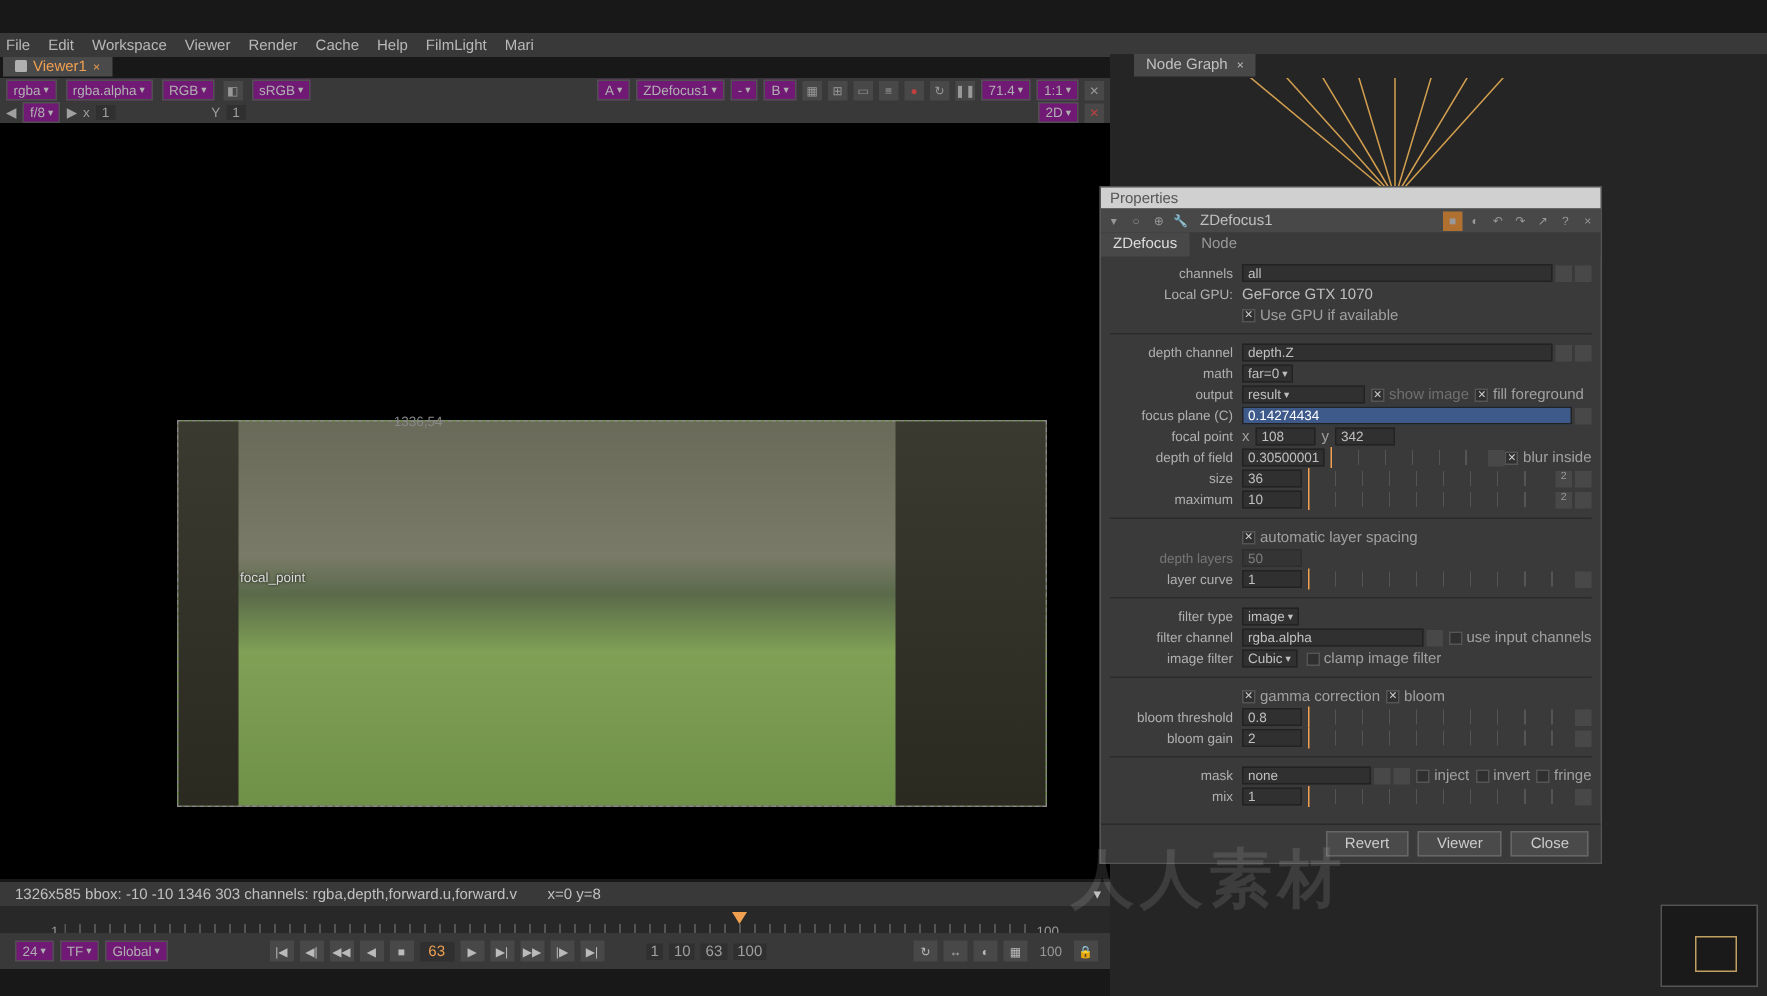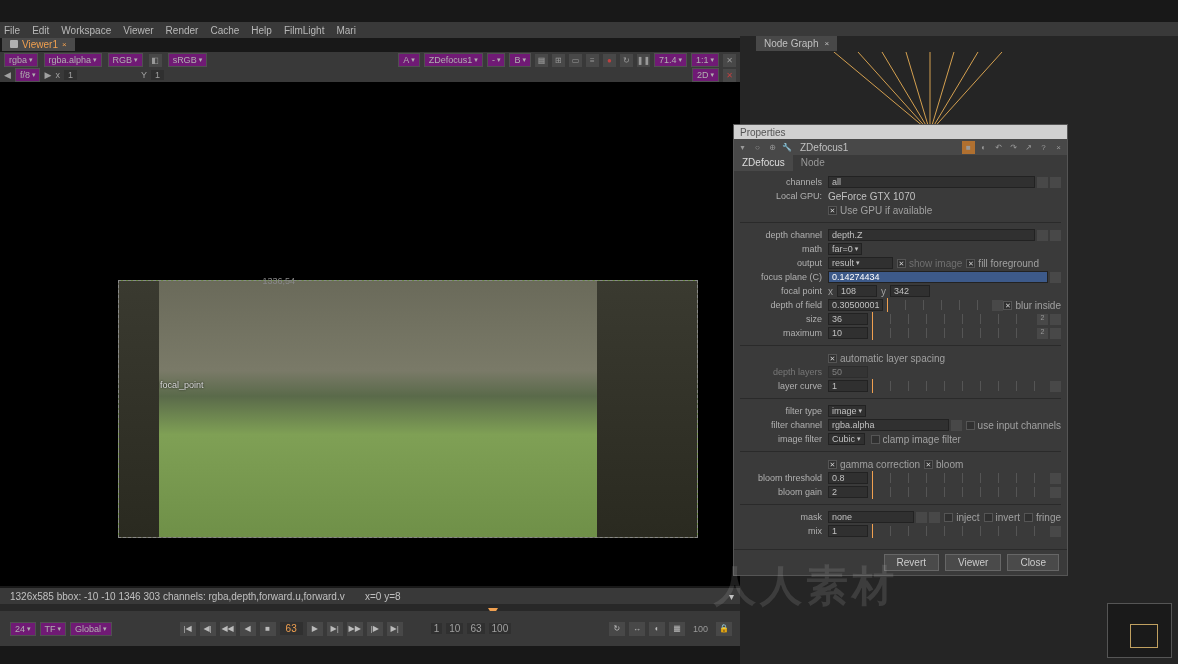--- a/index.html
+++ b/index.html
@@ -20,21 +20,21 @@
 .image-canvas::before { content:''; position:absolute; top:0; right:0; width:100px; height:100%; background:linear-gradient(180deg,#3a3a30,#2a2a20); }
 .image-canvas::after { content:''; position:absolute; top:0; left:0; width:40px; height:100%; background:linear-gradient(180deg,#3a3a30,#2a2a20); }
 .focal-label { position:absolute; top:298px; left:160px; color:#ddd; font-size:9px; text-shadow:0 0 2px #000; z-index:5; }
 .coord-label { position:absolute; top:194px; right:445px; font-size:9px; color:#888; }
 .status-bar { position:absolute; bottom:60px; left:0; right:438px; height:16px; background:#393939; color:#c0c0c0; font-size:10px; display:flex; align-items:center; padding:0 10px; }
 .status-bar .xy { position:absolute; left:365px; }
 .timeline { position:absolute; bottom:38px; left:0; right:438px; height:22px; background:#282828; display:flex; align-items:flex-end; padding:0 30px; }
 .timeline-ruler { flex:1; height:10px; background:repeating-linear-gradient(90deg,#555 0,#555 1px,transparent 1px,transparent 10px); position:relative; }
 .playhead { position:absolute; left:445px; top:-8px; width:0;height:0; border-left:5px solid transparent; border-right:5px solid transparent; border-top:8px solid #f0a050; }
 .tl-end { color:#999; font-size:9px; padding:0 4px; }
-.transport { position:absolute; bottom:18px; left:0; right:438px; height:35px; background:#393939; display:flex; align-items:center; gap:4px; padding:0 10px; }
+.transport { position:absolute; bottom:18px; left:0; right:438px; height:24px; background:#393939; display:flex; align-items:center; gap:4px; padding:0 10px; }
 .transport .btn { width:16px; height:14px; background:#484848; display:inline-flex; align-items:center; justify-content:center; font-size:8px; color:#bbb; }
 .frame-no { background:#303030; padding:1px 6px; color:#f0a050; font-size:10px; }
 .nodegraph { position:absolute; top:36px; left:740px; right:0; bottom:0; background:#252525; }
 .ng-tab { position:absolute; top:0; left:16px; background:#484848; padding:2px 8px; color:#c0c0c0; font-size:10px; display:flex; align-items:center; gap:6px; }
 .ng-svg-area { position:absolute; top:16px; left:0; right:0; bottom:0; }
 .minimap { position:absolute; bottom:6px; right:6px; width:65px; height:55px; background:#1a1a1a; border:1px solid #555; }
 .properties { position:absolute; top:124px; left:733px; width:335px; height:452px; background:#3a3a3a; border:1px solid #555; display:flex; flex-direction:column; }
 .prop-title { height:14px; background:#d0d0d0; color:#555; font-size:10px; padding:0 6px; display:flex; align-items:center; }
 .prop-toolbar { height:16px; background:#484848; display:flex; align-items:center; padding:0 2px; gap:2px; }
 .prop-toolbar .node-name { flex:1; color:#c0c0c0; font-size:10px; padding-left:4px; }
@@ -236,21 +236,21 @@
       <span class="field" style="flex:1;">depth.Z</span>
       <span class="sq"></span>
       <span class="sq"></span>
     </div>
     <div class="prop-row">
         <label>math</label>
       <span class="field dropdown">far=0</span>
     </div>
     <div class="prop-row">
         <label>output</label>
-      <span class="field dropdown" style="width:65px;">result</span>
+      <span class="field dropdown" style="width:82px;">result</span>
       <span class="chk on" style="margin-left:4px;"></span>
       <span style="color:#707070;">show image</span>
       <span class="chk on" style="margin-left:4px;"></span>
       <span>fill foreground</span>
     </div>
     <div class="prop-row">
         <label>focus plane (C)</label>
       <span class="field sel" style="flex:1;">0.14274434</span>
       <span class="sq"></span>
     </div>

